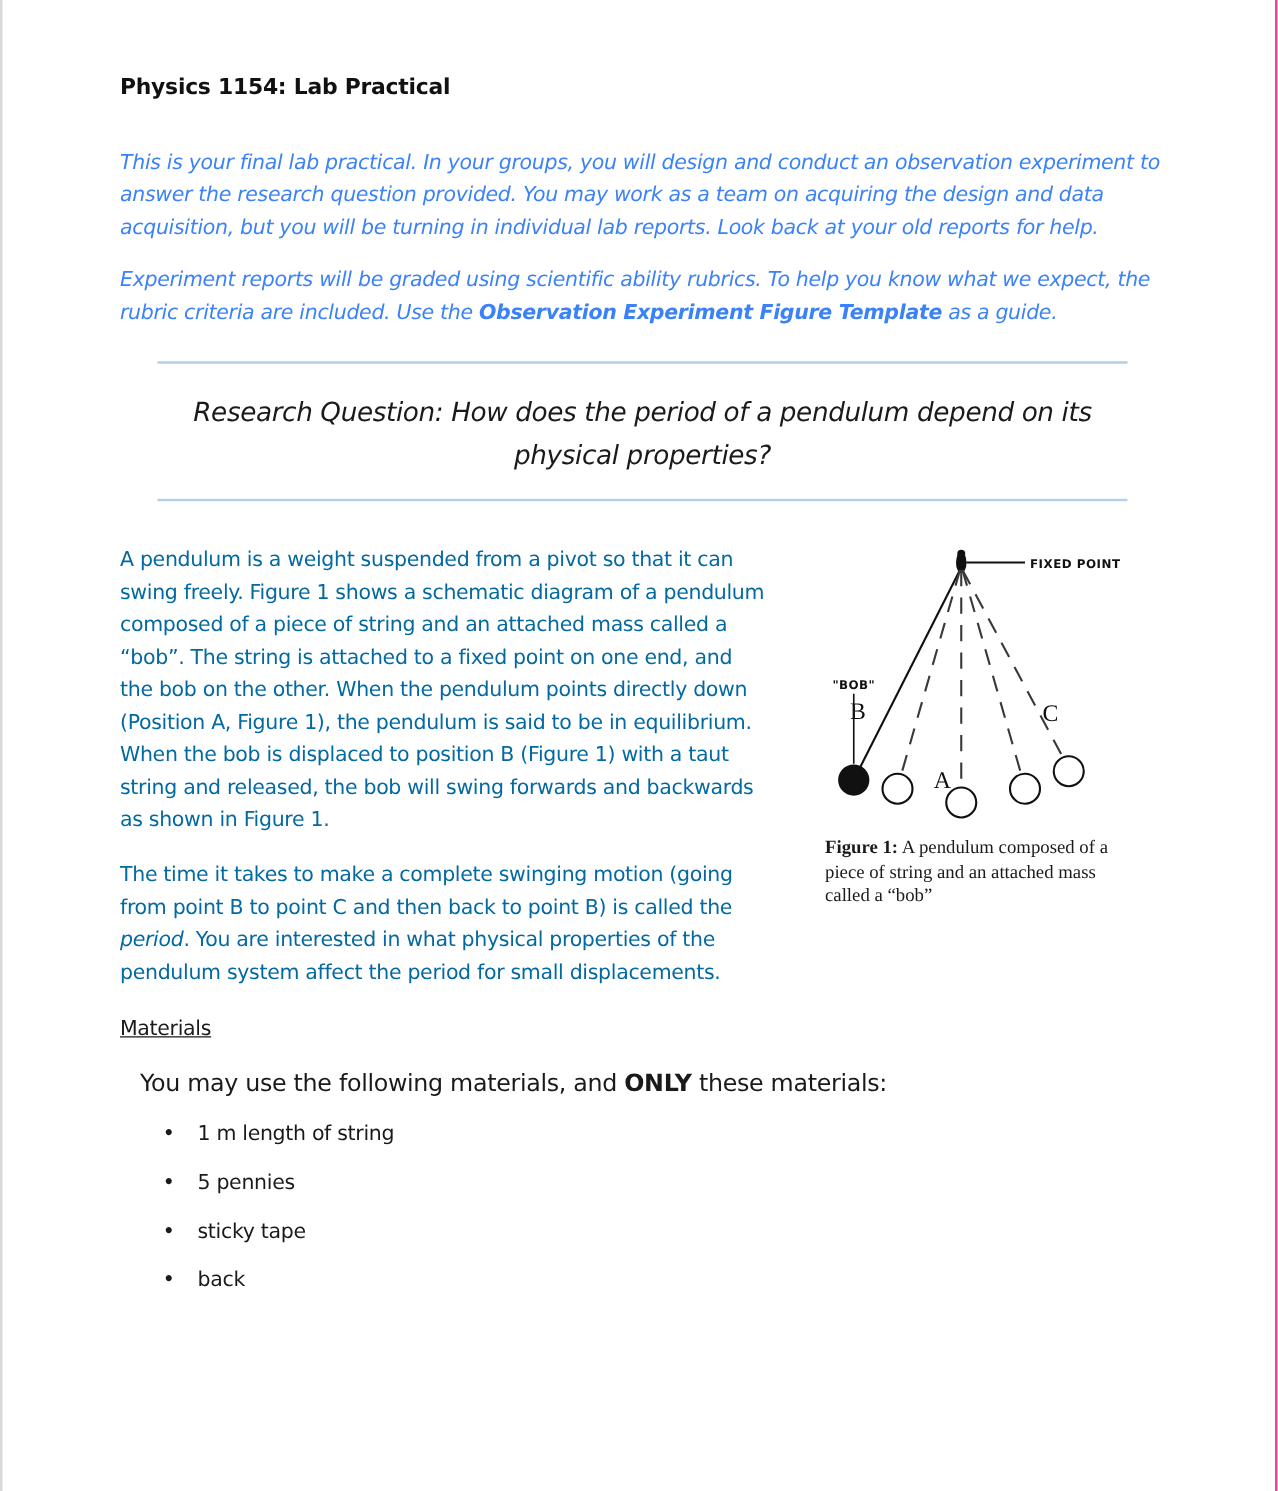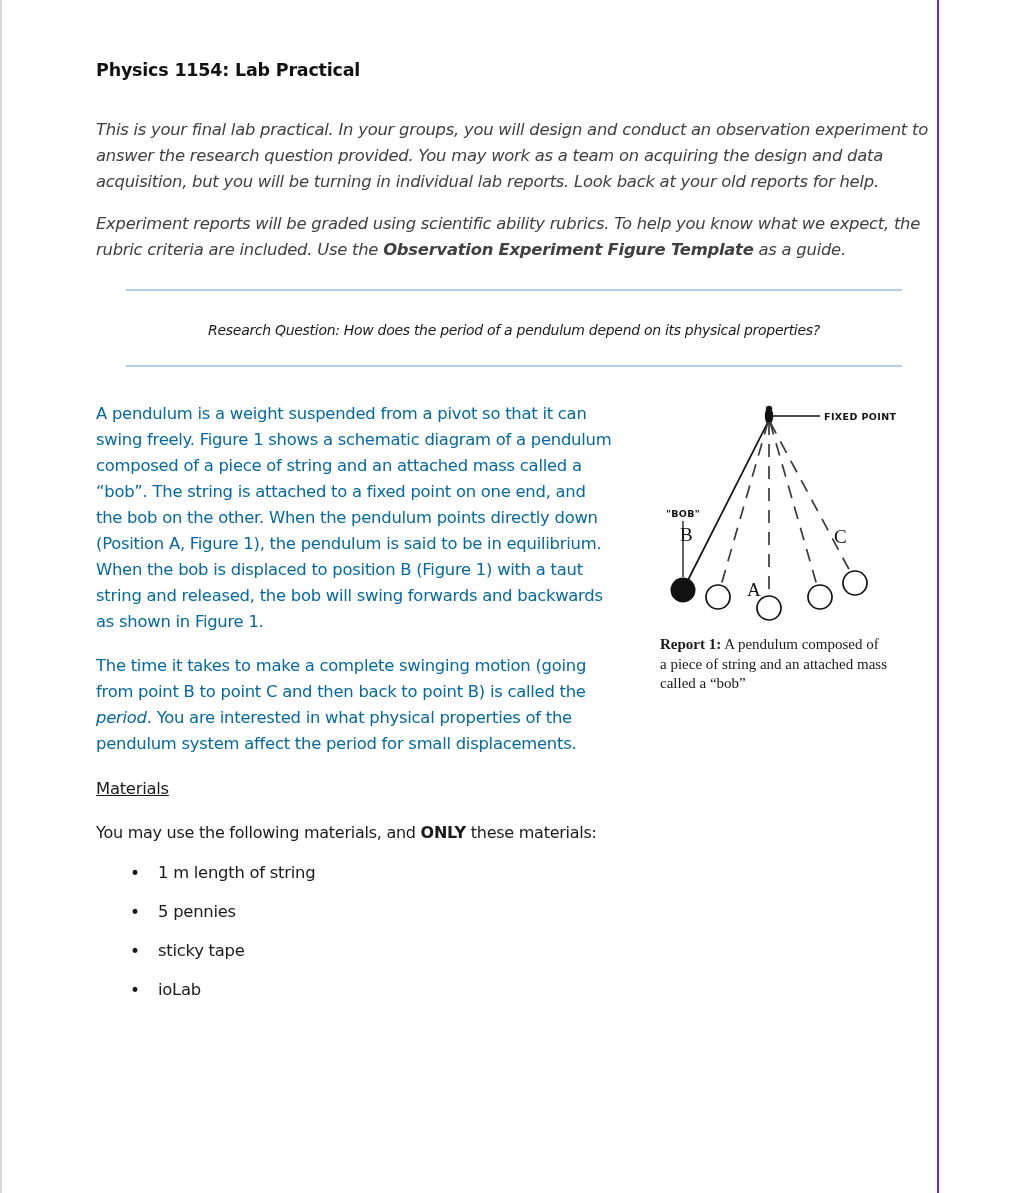--- a/index.html
+++ b/index.html
@@ -9,26 +9,26 @@
   }
   body {
     width: 1022px;
     height: 1193px;
     font-family: "Liberation Sans", sans-serif;
     color: #1a1a1a;
     overflow: hidden;
   }
   .page {
     position: relative;
-    width: 939px;
+    width: 1022px;
     height: 1193px;
     background: #ffffff;
     box-sizing: border-box;
     border-left: 2px solid #d6d8dc;
-    border-right: 2px solid #6d28d9;
+    border-right: 2px solid #ec4899;
   }
   .content {
     position: absolute;
     left: 94px;
     top: 0;
     width: 838px;
   }
 
   
   .doc-title {
@@ -41,41 +41,41 @@
     padding-top: 60px;
   }
 
   
   .intro-block { margin-top: 37px; }
   .intro-p {
     font-family: "DejaVu Sans", sans-serif;
     font-style: italic;
     font-size: 16.4px;
     line-height: 26px;
-    color: #404040;
+    color: #3b82f6;
     margin: 0 4px 16px 0;
     letter-spacing: -0.25px;
   }
   .intro-p b { font-weight: bold; font-style: italic; }
 
   
   .rq-wrap {
     margin-top: 26px;
     margin-left: 30px;
     margin-right: 32px;
   }
   .rule {
     height: 2px;
     background: #b4cfe8;
     width: 100%;
   }
   .rq-text {
     font-family: "DejaVu Sans", sans-serif;
     font-style: italic;
-    font-size: 14px;
+    font-size: 21px;
     line-height: 34px;
     text-align: center;
     color: #1a1a1a;
     padding: 22px 12px 18px 12px;
     letter-spacing: -0.3px;
   }
 
   
   .main-zone {
     position: relative;
@@ -119,24 +119,24 @@
     font-family: "DejaVu Sans", sans-serif;
     font-size: 16.4px;
     color: #1a1a1a;
     text-decoration: underline;
     margin: 0 0 22px 0;
     display: inline-block;
     letter-spacing: -0.25px;
   }
   .lead-line {
     font-family: "DejaVu Sans", sans-serif;
-    font-size: 16px;
-    line-height: 26px;
-    color: #1a1a1a;
-    margin: 0 0 14px 0;
+    font-size: 19px;
+    line-height: 26px;
+    color: #1a1a1a;
+    margin: 0 0 14px 16px;
     letter-spacing: -0.25px;
   }
   .lead-line b { font-weight: bold; }
   ul.mat-list {
     list-style: none;
     margin: 0 0 0 0;
     padding: 0;
   }
   ul.mat-list li {
     font-family: "DejaVu Sans", sans-serif;
@@ -220,32 +220,32 @@
           <circle cx="168" cy="194" r="12" fill="none" stroke="#111111" stroke-width="1.7"></circle>
 
           <line x1="118" y1="19" x2="200" y2="172" stroke="#3a3a3a" stroke-width="1.7" stroke-dasharray="13 9"></line>
           <circle cx="203" cy="180" r="12" fill="none" stroke="#111111" stroke-width="1.7"></circle>
 
           <text x="28" y="138" font-family="Liberation Serif, serif" font-size="19" fill="#111111">B</text>
           <text x="95" y="193" font-family="Liberation Serif, serif" font-size="19" fill="#111111">A</text>
           <text x="182" y="140" font-family="Liberation Serif, serif" font-size="19" fill="#111111">C</text>
         </svg>
 
-        <div class="fig-caption"><b>Report 1:</b><span> A pendulum composed of a piece of string and an attached mass called a “bob”</span></div>
+        <div class="fig-caption"><b>Figure 1:</b><span> A pendulum composed of a piece of string and an attached mass called a “bob”</span></div>
       </div>
 
     </div>
 
     <div class="materials-zone">
       <div class="section-head">Materials</div>
       <p class="lead-line"><span>You may use the following materials, and </span><b>ONLY</b><span> these materials:</span></p>
 
       <ul class="mat-list">
         <li><span class="bullet">•</span><span>1 m length of string</span></li>
         <li><span class="bullet">•</span><span>5 pennies</span></li>
         <li><span class="bullet">•</span><span>sticky tape</span></li>
-        <li><span class="bullet">•</span><span>ioLab</span></li>
+        <li><span class="bullet">•</span><span>back</span></li>
       </ul>
 
     </div>
 
   </div>
 </div>
 
 </body></html>

